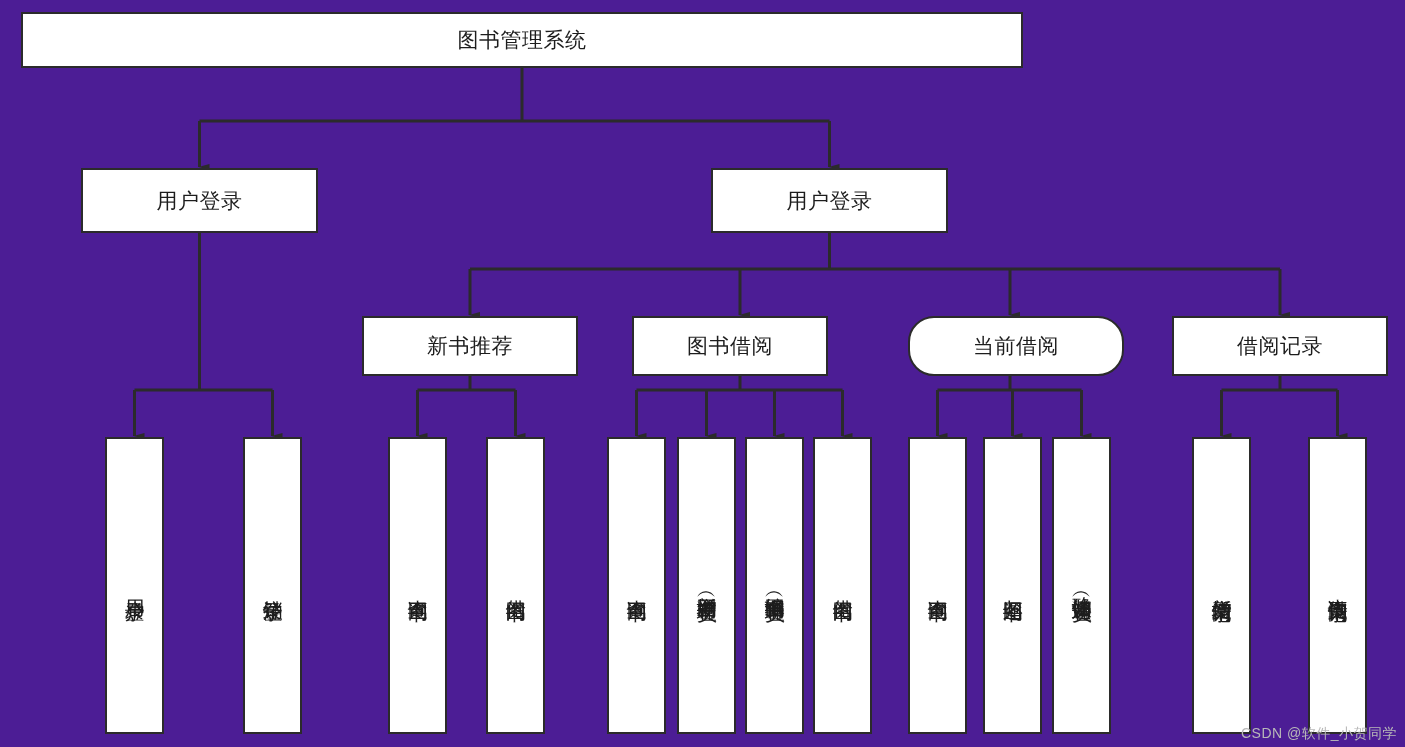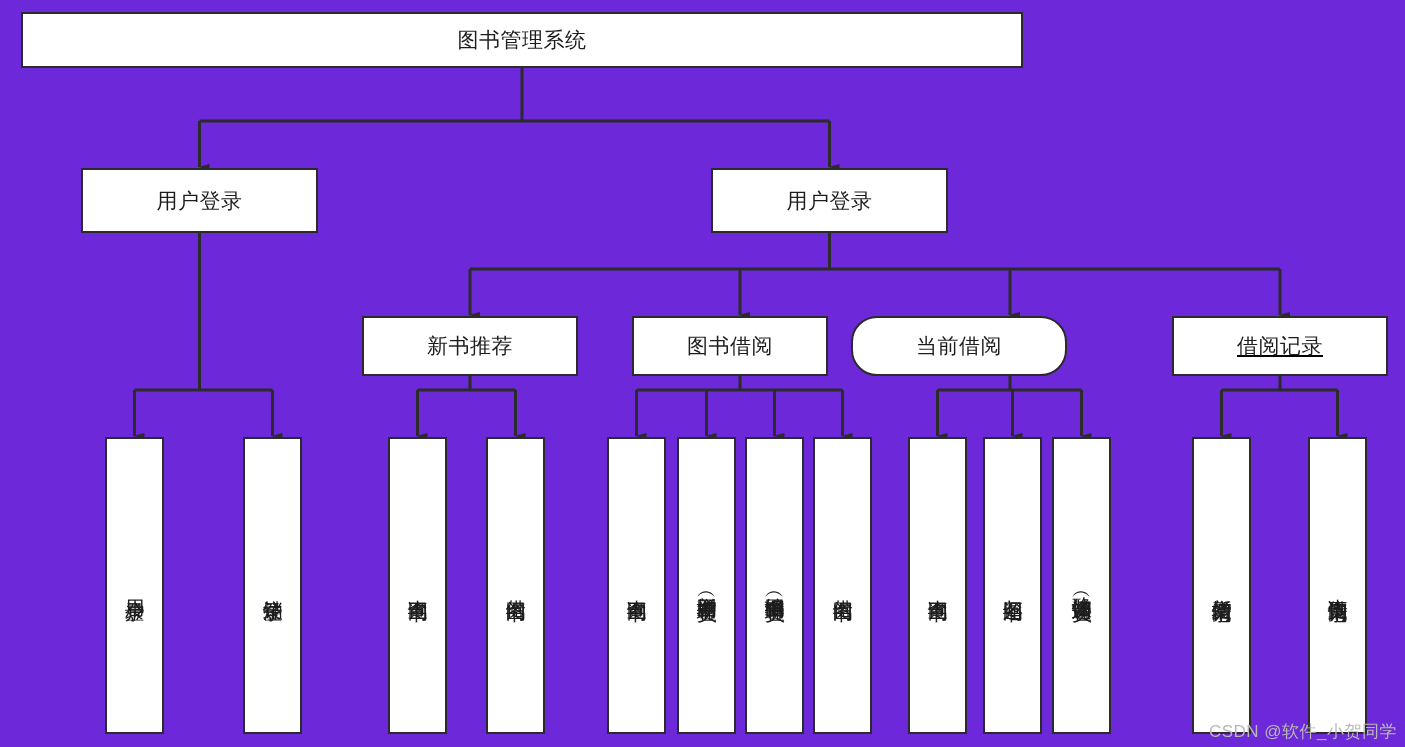--- a/index.html
+++ b/index.html
@@ -7,21 +7,21 @@
     padding: 0;
     background: #ffffff;
   }
   body {
     font-family: "Liberation Sans", "DejaVu Sans", sans-serif;
   }
   #diagram-root {
     position: relative;
     width: 1405px;
     height: 747px;
-    background: #6d28d9;
+    background: #4c1d95;
     overflow: hidden;
   }
   svg.diagram-canvas {
     position: absolute;
     left: 0;
     top: 0;
     width: 1405px;
     height: 747px;
   }
   .node-box {
@@ -48,21 +48,21 @@
     text-orientation: upright;
     font-size: 20px;
     line-height: 1.18;
     letter-spacing: 1px;
   }
   .watermark {
     position: absolute;
     right: 8px;
     bottom: 4px;
     color: #b8b8b8;
-    font-size: 17px;
+    font-size: 14px;
     letter-spacing: 0.5px;
     white-space: nowrap;
     user-select: none;
     pointer-events: none;
   }
 </style>
 </head>
 <body>
 
 <div id="diagram-root">
@@ -119,24 +119,24 @@
       </div>
       <div class="node-box" style="left: 711px; top: 168px; width: 237px; height: 65px;">
         <span class="node-label">用户登录</span>
       </div>
       <div class="node-box" style="left: 362px; top: 316px; width: 216px; height: 60px; justify-content: center;">
         <span class="node-label">新书推荐</span>
       </div>
       <div class="node-box" style="left: 632px; top: 316px; width: 196px; height: 60px;">
         <span class="node-label">图书借阅</span>
       </div>
-      <div class="node-box" style="left: 851px; top: 316px; width: 216px; height: 60px; border-radius: 26px;">
+      <div class="node-box" style="left: 908px; top: 316px; width: 216px; height: 60px; border-radius: 26px;">
         <span class="node-label">当前借阅</span>
       </div>
-      <div class="node-box" style="left: 1172px; top: 316px; width: 216px; height: 60px; text-decoration: underline;">
+      <div class="node-box" style="left: 1172px; top: 316px; width: 216px; height: 60px;">
         <span class="node-label">借阅记录</span>
       </div>
       <div class="node-box" style="left: 105px; top: 437px; width: 59px; height: 297px;">
         <span class="node-label vertical">用户登录</span>
       </div>
       <div class="node-box" style="left: 243px; top: 437px; width: 59px; height: 297px;">
         <span class="node-label vertical">注销登录</span>
       </div>
       <div class="node-box" style="left: 388px; top: 437px; width: 59px; height: 297px;">
         <span class="node-label vertical">查询图书</span>

